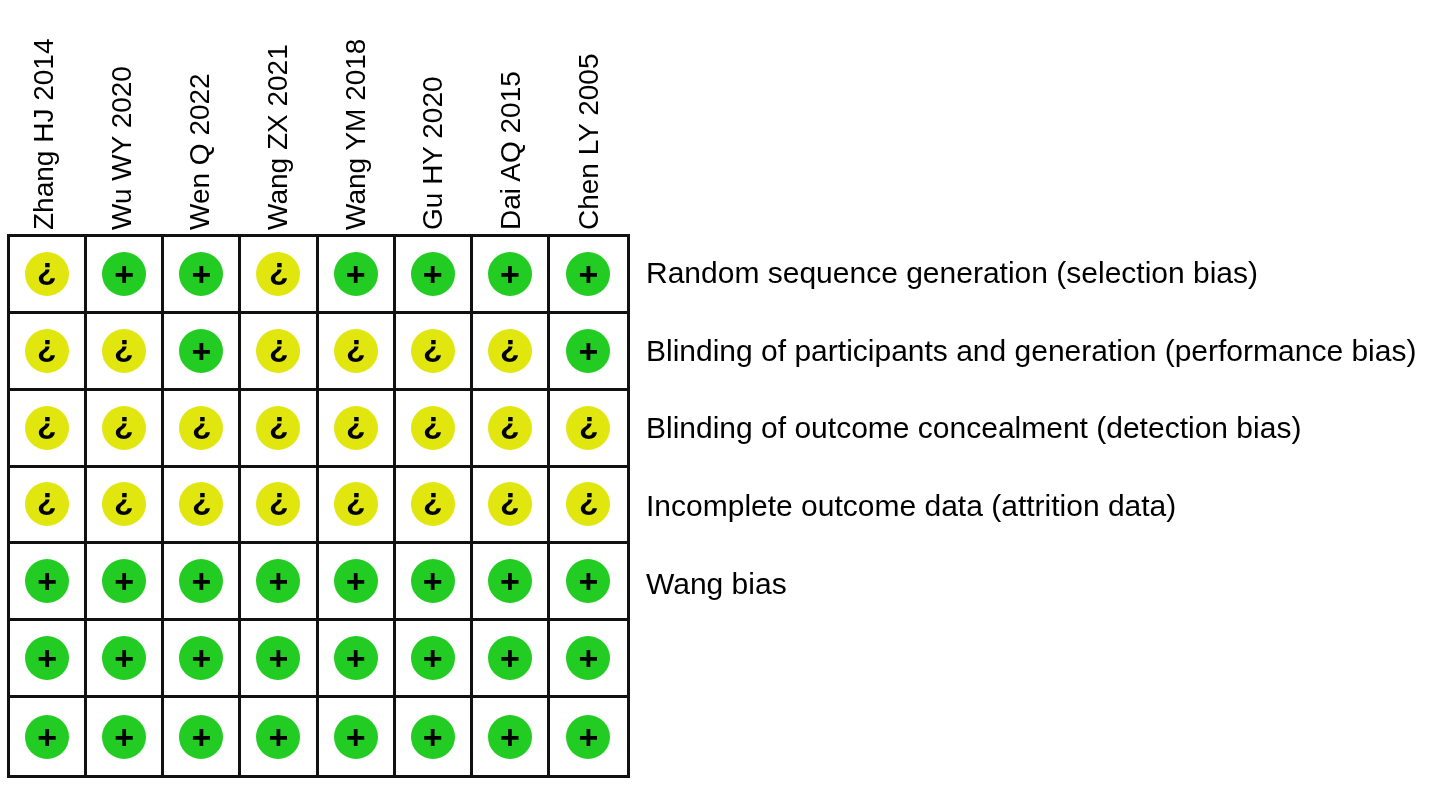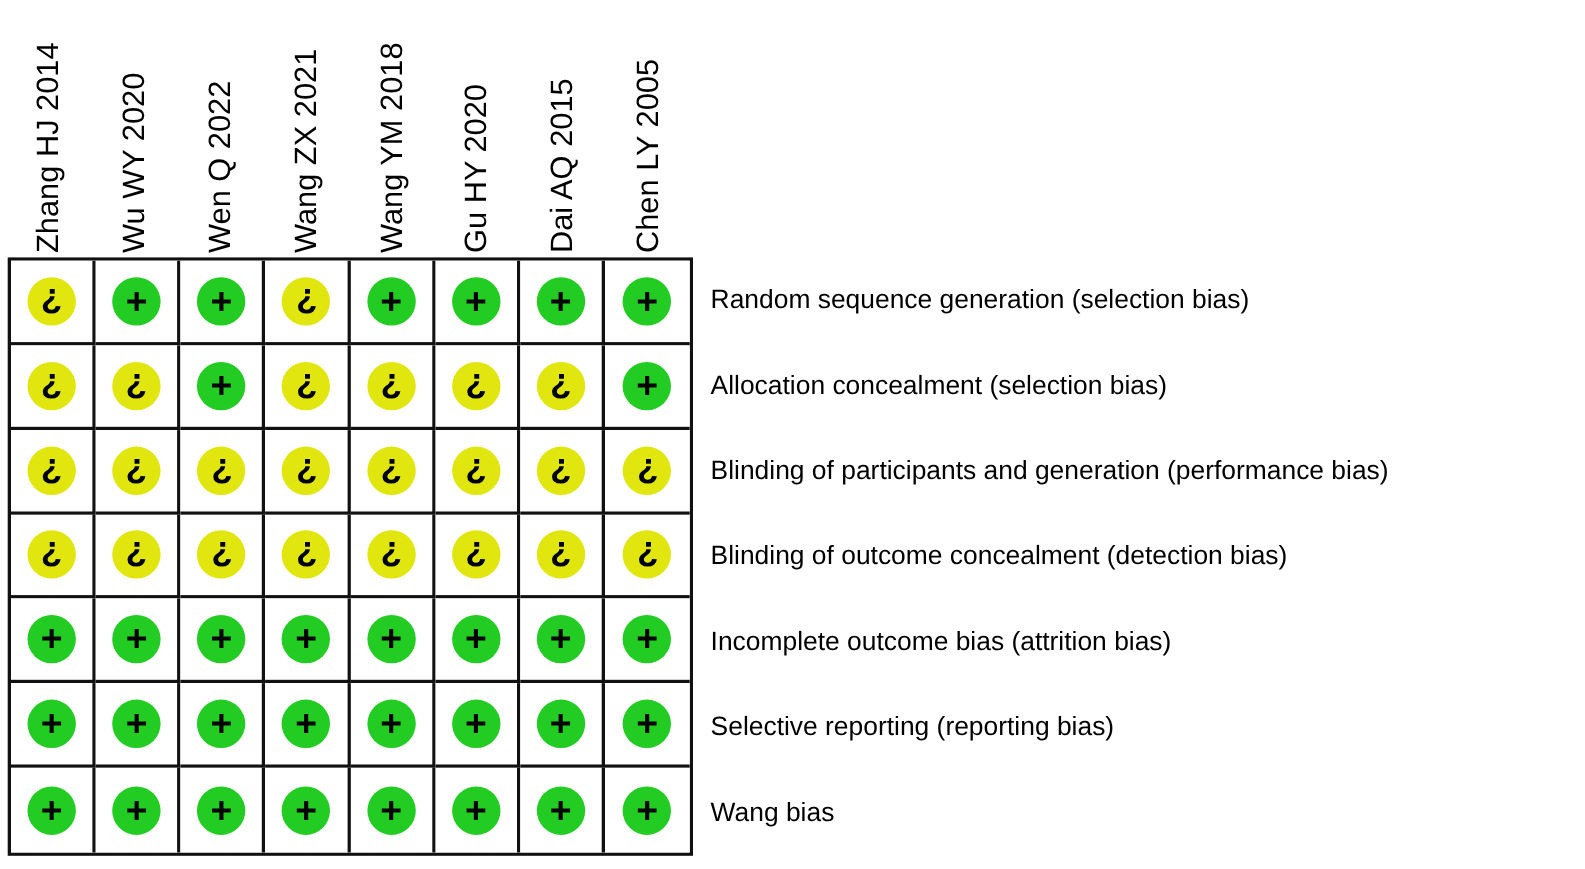--- a/index.html
+++ b/index.html
@@ -112,21 +112,21 @@
     left: 646px;
     top: 234px;
     width: 790px;
     height: 544px;
     display: grid;
     grid-template-rows: repeat(7, 1fr);
   }
   .row-label {
     display: flex;
     align-items: center;
-    font-size: 24px;
+    font-size: 30px;
     line-height: 30px;
     color: #000000;
     white-space: nowrap;
     font-family: "Liberation Sans", sans-serif;
   }
 </style>
 </head>
 <body>
 
 <div id="figure">
@@ -436,21 +436,19 @@
       </div>
       <div class="cell last-col last-row">
         <div class="judgement low" title="Low risk of bias (+, green) — Chen LY 2005 — Other bias">
           <span>+</span>
         </div>
       </div>
     </div>
 
   <div id="labels">
       <div class="row-label">Random sequence generation (selection bias)</div>
-      <div class="row-label">Allocation concealment (selection bias)</div>
       <div class="row-label">Blinding of participants and generation (performance bias)</div>
       <div class="row-label">Blinding of outcome concealment (detection bias)</div>
-      <div class="row-label">Incomplete outcome bias (attrition bias)</div>
-      <div class="row-label">Selective reporting (reporting bias)</div>
+      <div class="row-label">Incomplete outcome data (attrition data)</div>
       <div class="row-label">Wang bias</div>
     </div>
 
 </div>
 
 </body></html>

